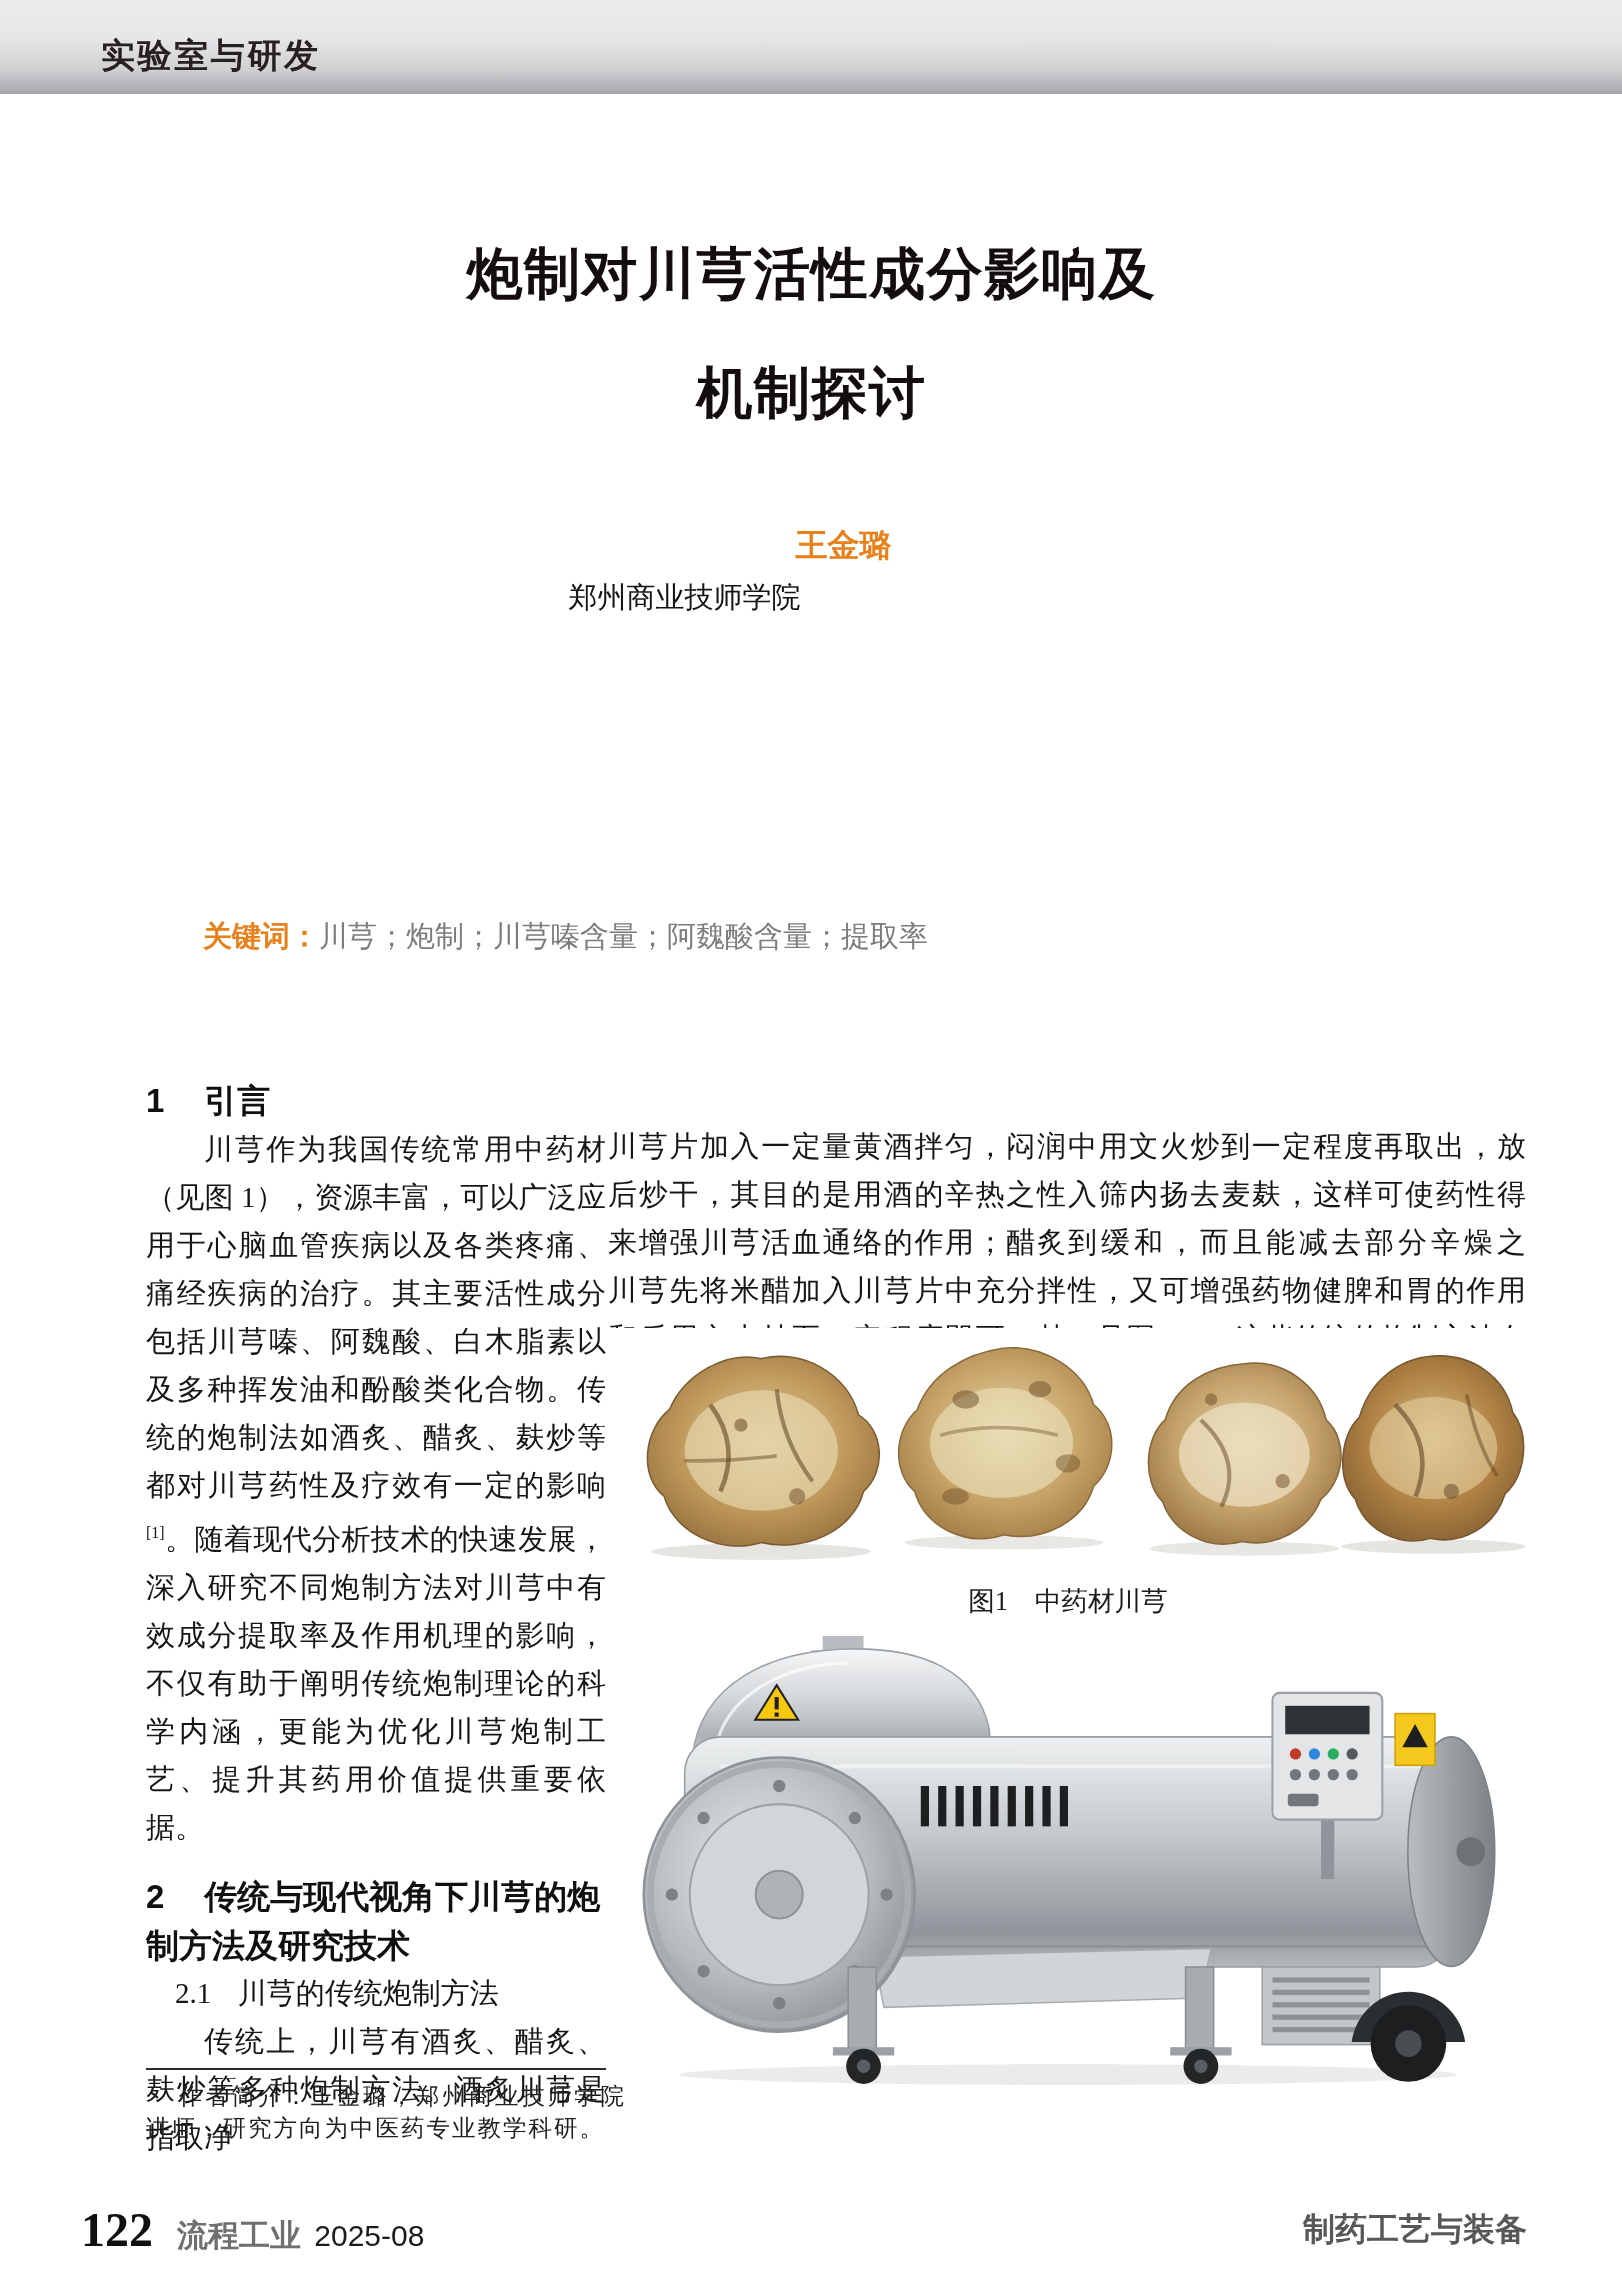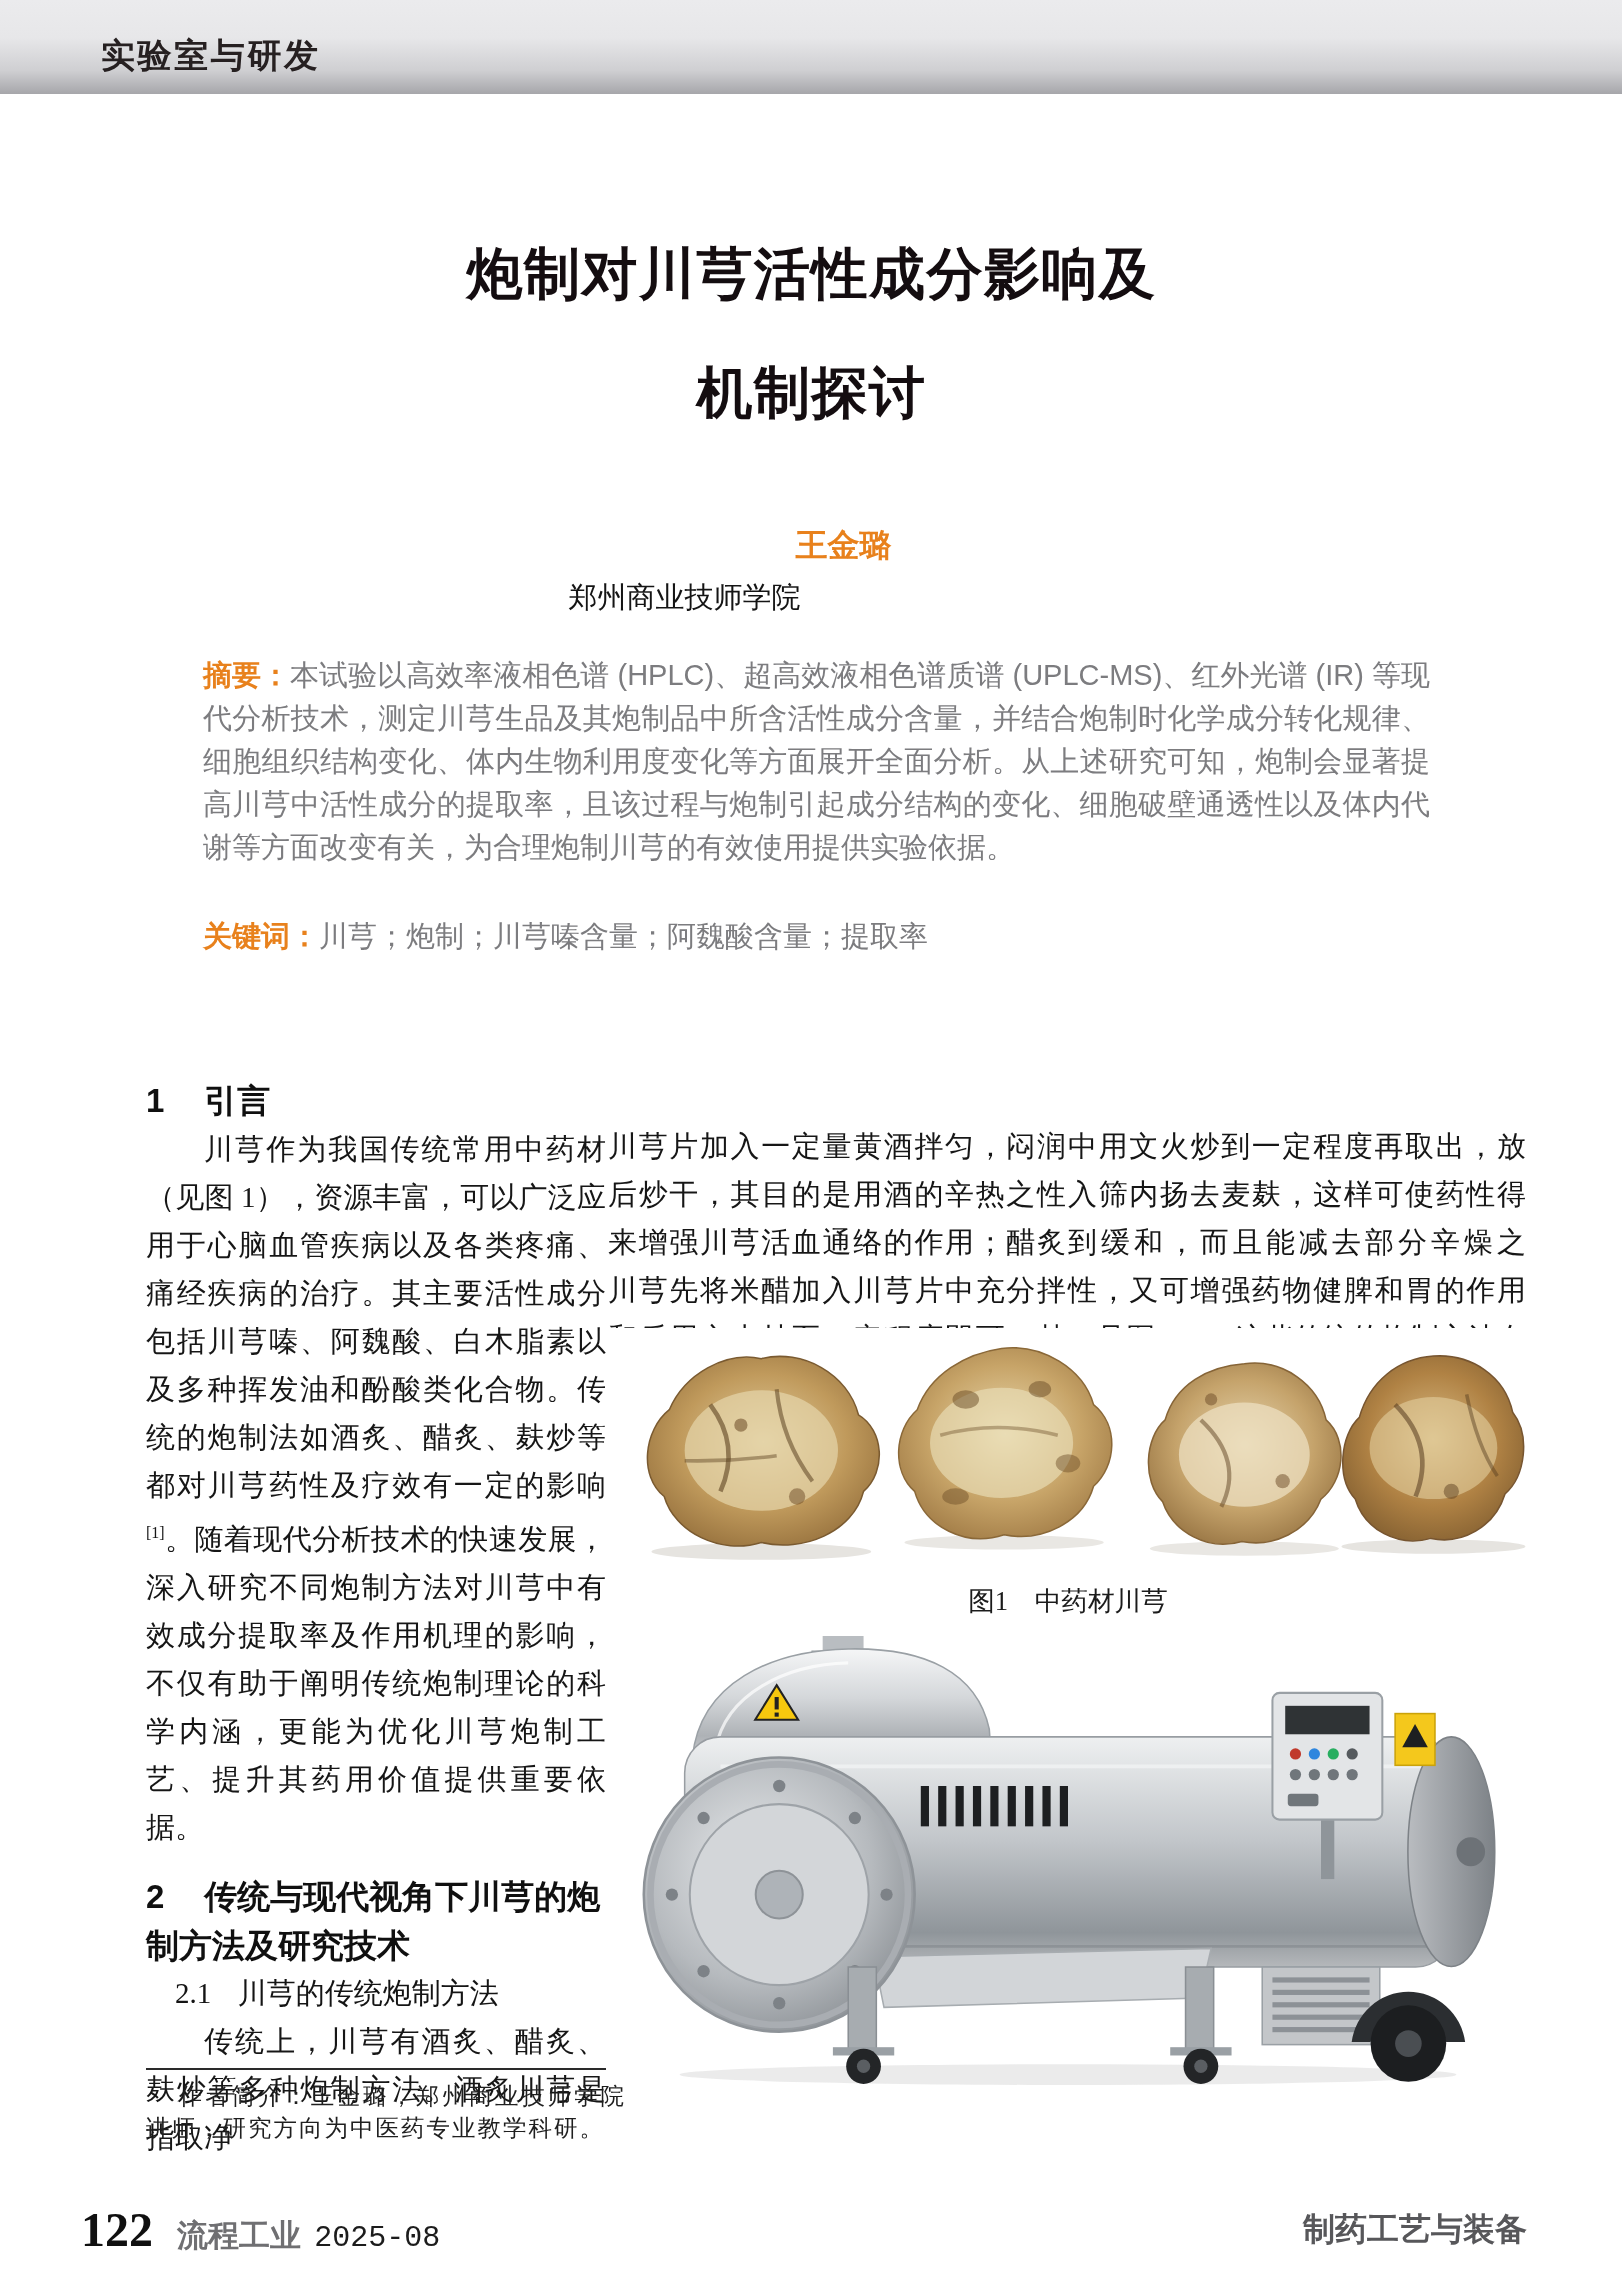--- a/index.html
+++ b/index.html
@@ -60,42 +60,41 @@
   .footnote{position:absolute;left:146px;top:2080px;width:480px;
     font-size:23.5px;line-height:32px;color:#1f1f1f;text-align:justify;text-indent:1.4em;
     letter-spacing:2px;}
 
   
   .footer-left{position:absolute;left:81px;top:2202px;white-space:nowrap;}
   .pageno{font-family:"Liberation Serif",serif;font-weight:bold;font-size:48px;color:#101010;
     margin-right:24px;vertical-align:baseline;}
   .journal{font-family:"Liberation Sans",sans-serif;font-weight:bold;font-size:31px;
     color:#6f6f72;margin-right:13.3px;}
-  .issue{font-family:Liberation Mono, monospace;font-size:30px;color:#1c1c1c;}
+  .issue{font-family:Liberation Sans, sans-serif;font-size:30px;color:#1c1c1c;}
   .footer-right{position:absolute;right:96px;top:2208px;
     font-family:"Liberation Serif",serif;font-weight:bold;font-size:32px;color:#57575a;}
 </style>
 </head>
 <body>
 
 <div class="page">
 
   <div class="header-band">
     <div class="header-label">实验室与研发</div>
   </div>
 
   <div class="title">
     <div>炮制对川芎活性成分影响及</div>
     <div>机制探讨</div>
   </div>
 
   <div class="author">王金璐</div>
   <div class="affiliation">郑州商业技师学院</div>
 
-  <div class="abstract"><span class="accent-bold">摘要：</span><span>本试验以高效率液相色谱 (HPLC)、超高效液相色谱质谱 (UPLC-MS)、红外光谱 (IR) 等现代分析技术，测定川芎生品及其炮制品中所含活性成分含量，并结合炮制时化学成分转化规律、细胞组织结构变化、体内生物利用度变化等方面展开全面分析。从上述研究可知，炮制会显著提高川芎中活性成分的提取率，且该过程与炮制引起成分结构的变化、细胞破壁通透性以及体内代谢等方面改变有关，为合理炮制川芎的有效使用提供实验依据。</span></div>
 
   <div class="keywords"><span class="accent-bold">关键词：</span><span>川芎；炮制；川芎嗪含量；阿魏酸含量；提取率</span></div>
 
   <div class="col col1">
     <div class="h1"><span>1</span><span class="hgap"></span><span>引言</span></div>
     <p class="body-p indent"><span>川芎作为我国传统常用中药材（见图 1），资源丰富，可以广泛应用于心脑血管疾病以及各类疼痛、痛经疾病的治疗。其主要活性成分包括川芎嗪、阿魏酸、白木脂素以及多种挥发油和酚酸类化合物。传统的炮制法如酒炙、醋炙、麸炒等都对川芎药性及疗效有一定的影响</span><span class="sup">[1]</span><span>。随着现代分析技术的快速发展，深入研究不同炮制方法对川芎中有效成分提取率及作用机理的影响，不仅有助于阐明传统炮制理论的科学内涵，更能为优化川芎炮制工艺、提升其药用价值提供重要依据。</span></p>
     <div class="h1 h2block"><span>2</span><span class="hgap"></span><span>传统与现代视角下川芎的炮制方法及研究技术</span></div>
     <div class="subhead"><span>2.1</span><span class="hgap2"></span><span>川芎的传统炮制方法</span></div>
     <p class="body-p indent">传统上，川芎有酒炙、醋炙、麸炒等多种炮制方法。酒炙川芎是指取净</p>
   </div>

